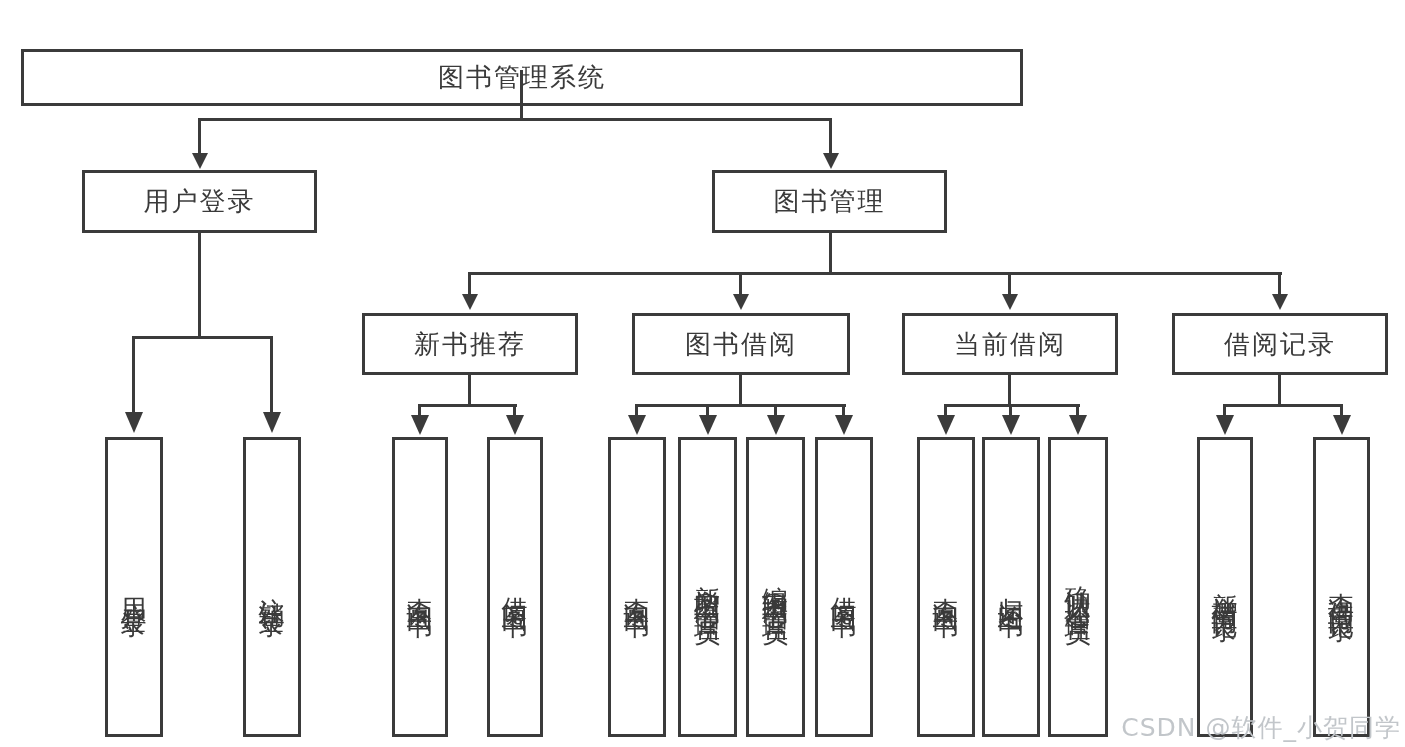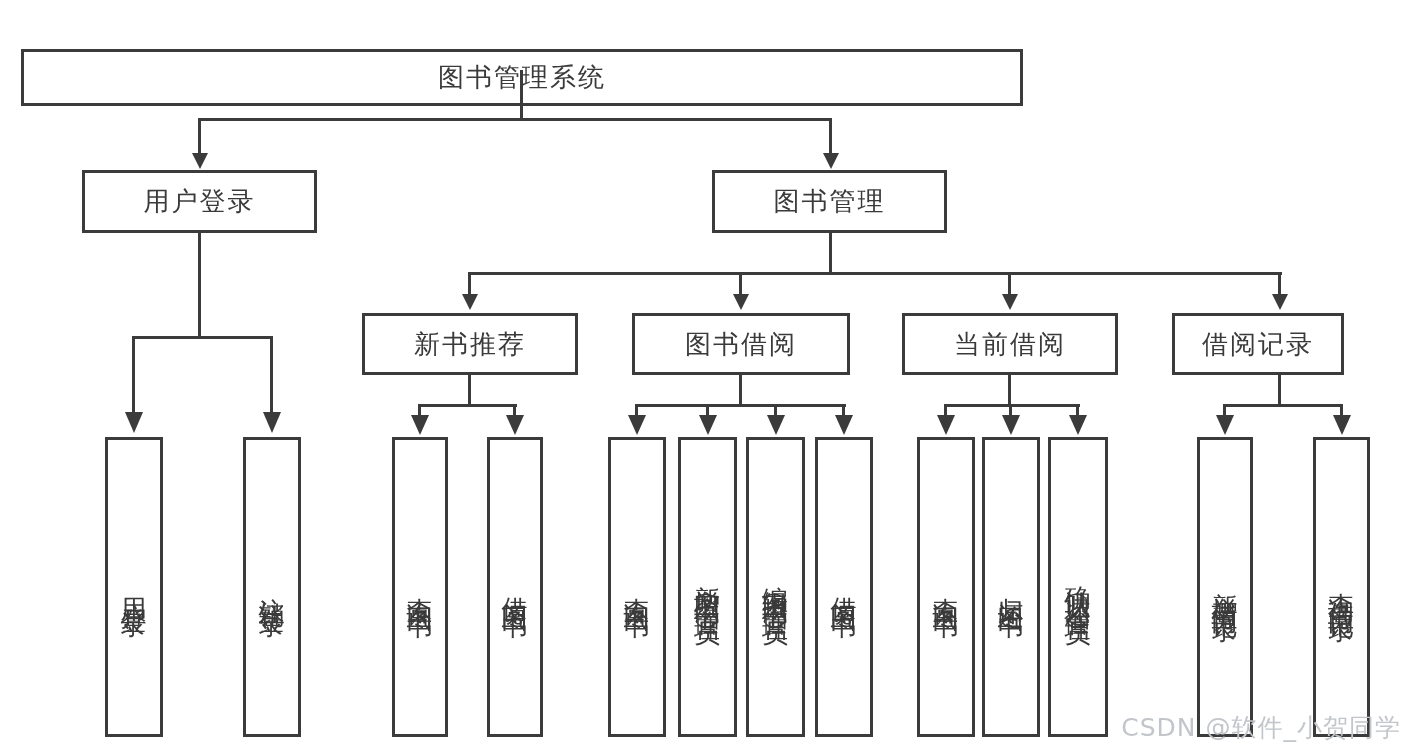--- a/index.html
+++ b/index.html
@@ -88,21 +88,21 @@
 
   <div class="box" style="left:362px;top:313px;width:216px;height:62px;">
     <span>新书推荐</span>
   </div>
   <div class="box" style="left:632px;top:313px;width:218px;height:62px;">
     <span>图书借阅</span>
   </div>
   <div class="box" style="left:902px;top:313px;width:216px;height:62px;">
     <span>当前借阅</span>
   </div>
-  <div class="box" style="left:1172px;top:313px;width:172px;height:62px;">
+  <div class="box" style="left:1172px;top:313px;width:216px;height:62px;">
     <span>借阅记录</span>
   </div>
 
   <div class="ln v" style="left:468px;top:375px;height:29px;"></div>
   <div class="ln h" style="left:418px;top:404px;width:99px;"></div>
   <div class="ln v" style="left:418px;top:404px;height:13px;"></div>
   <div class="ah-md" style="left:411px;top:415px;"></div>
   <div class="ln v" style="left:513px;top:404px;height:13px;"></div>
   <div class="ah-md" style="left:506px;top:415px;"></div>
 

